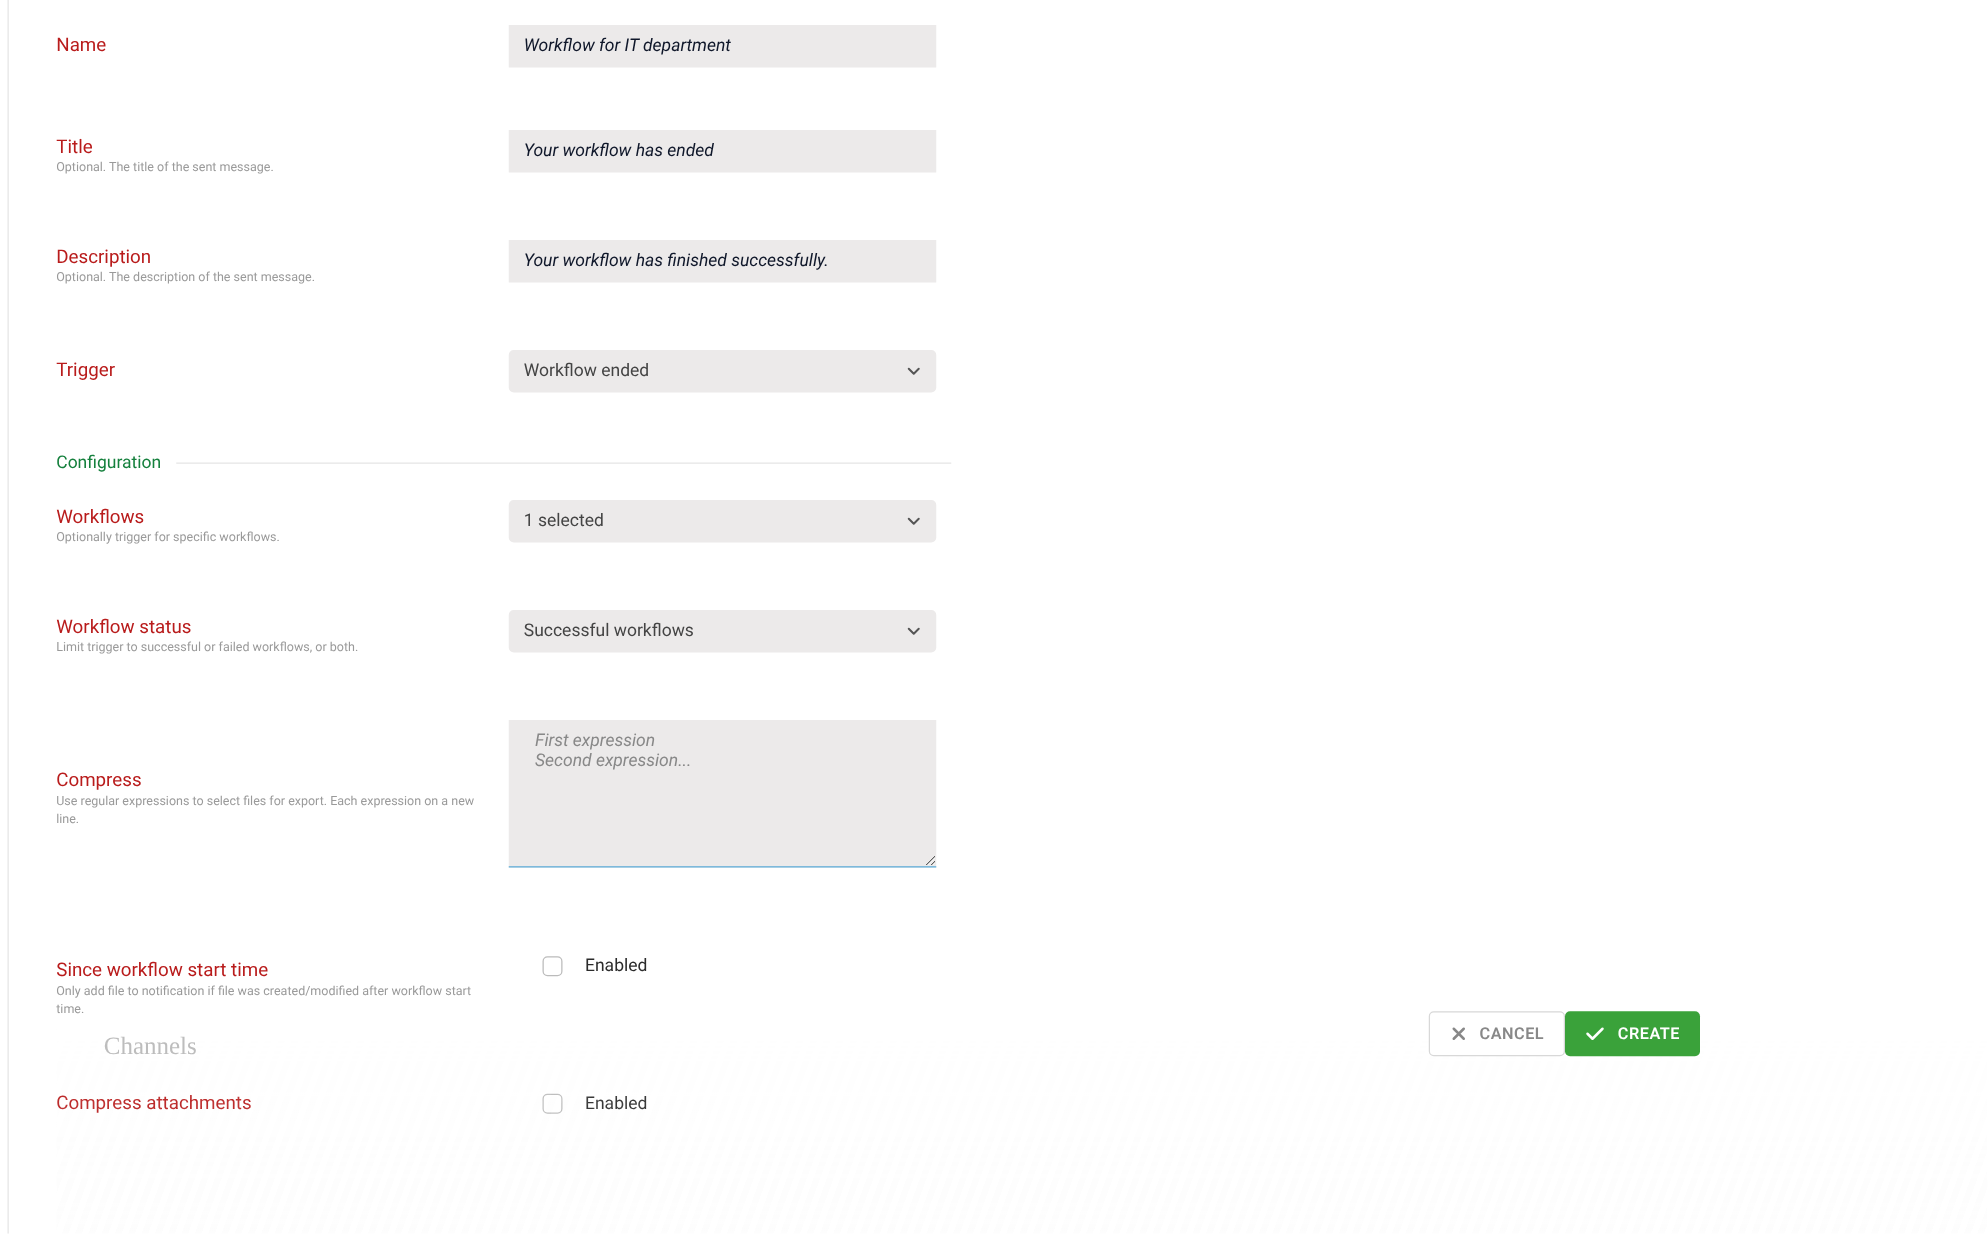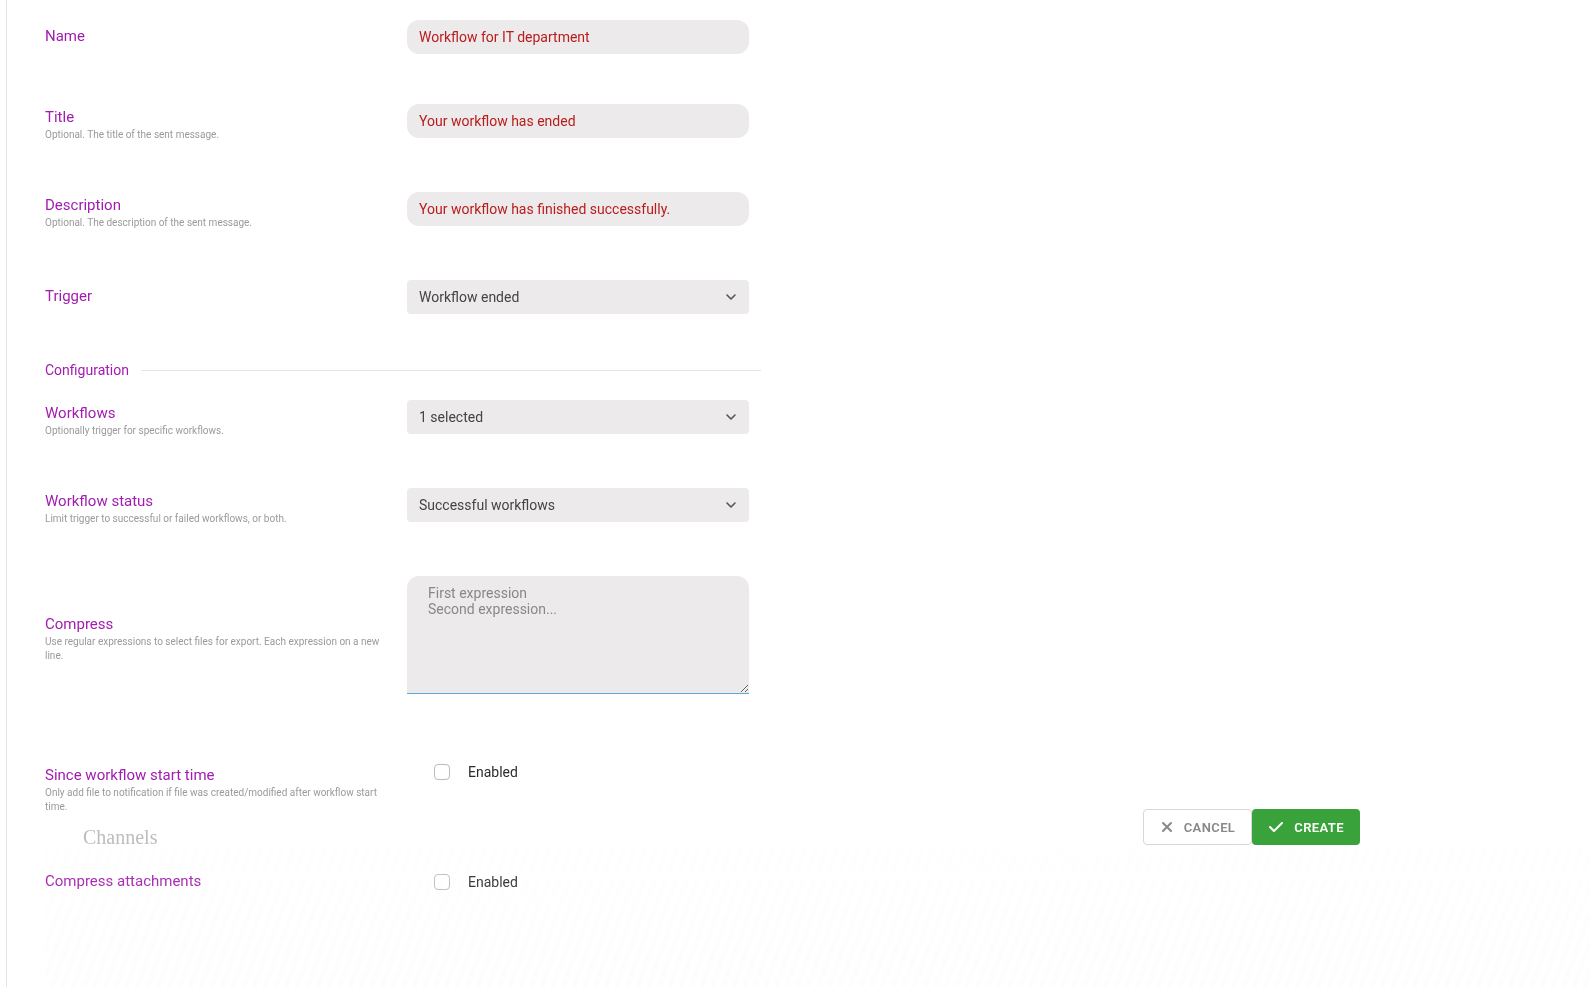--- a/index.html
+++ b/index.html
@@ -31,41 +31,42 @@
   }
   .label-col {
     width: 400px;
     padding-left: 38px;
     padding-right: 20px;
     padding-top: 4px;
   }
   .label-col.vcenter { align-self: center; padding-top:0; }
   .field-label {
     font-size: 15px;
-    color: #a21caf;
+    color: #b91c1c;
     font-weight: 400;
     margin-bottom: 2px;
   }
   .field-help {
     font-size: 10px;
     color: #9a9a9a;
     line-height: 1.4;
   }
   .input-col {
     width: 342px;
   }
   .text-input {
     width: 100%;
     background: #eceaea;
     border: none;
-    border-radius: 12px;
+    border-radius: 0;
     padding: 9px 12px;
     font-size: 14px;
-    color: #b91c1c;
+    color: #0f172a;
     font-family: inherit;
+    font-style: italic;
   }
   textarea.text-input {
     height: 118px;
     resize: both;
     border-bottom: 1px solid #5aa9d6;
     border-bottom-left-radius: 0;
     border-bottom-right-radius: 0;
     padding-left: 21px;
   }
   textarea.text-input::placeholder { color: #888; }
@@ -90,21 +91,21 @@
   .chevron-icon svg { display:block; }
 
   .section-divider {
     display: flex;
     align-items: center;
     padding: 18px 0 2px 38px;
     gap: 12px;
   }
   .section-divider-label {
     font-size: 14px;
-    color: #a21caf;
+    color: #15803d;
   }
   .section-divider-line {
     flex: 0 0 auto;
     width: 620px;
     height: 1px;
     background: #e5e5e5;
   }
 
   .checkbox-row {
     display: flex;

